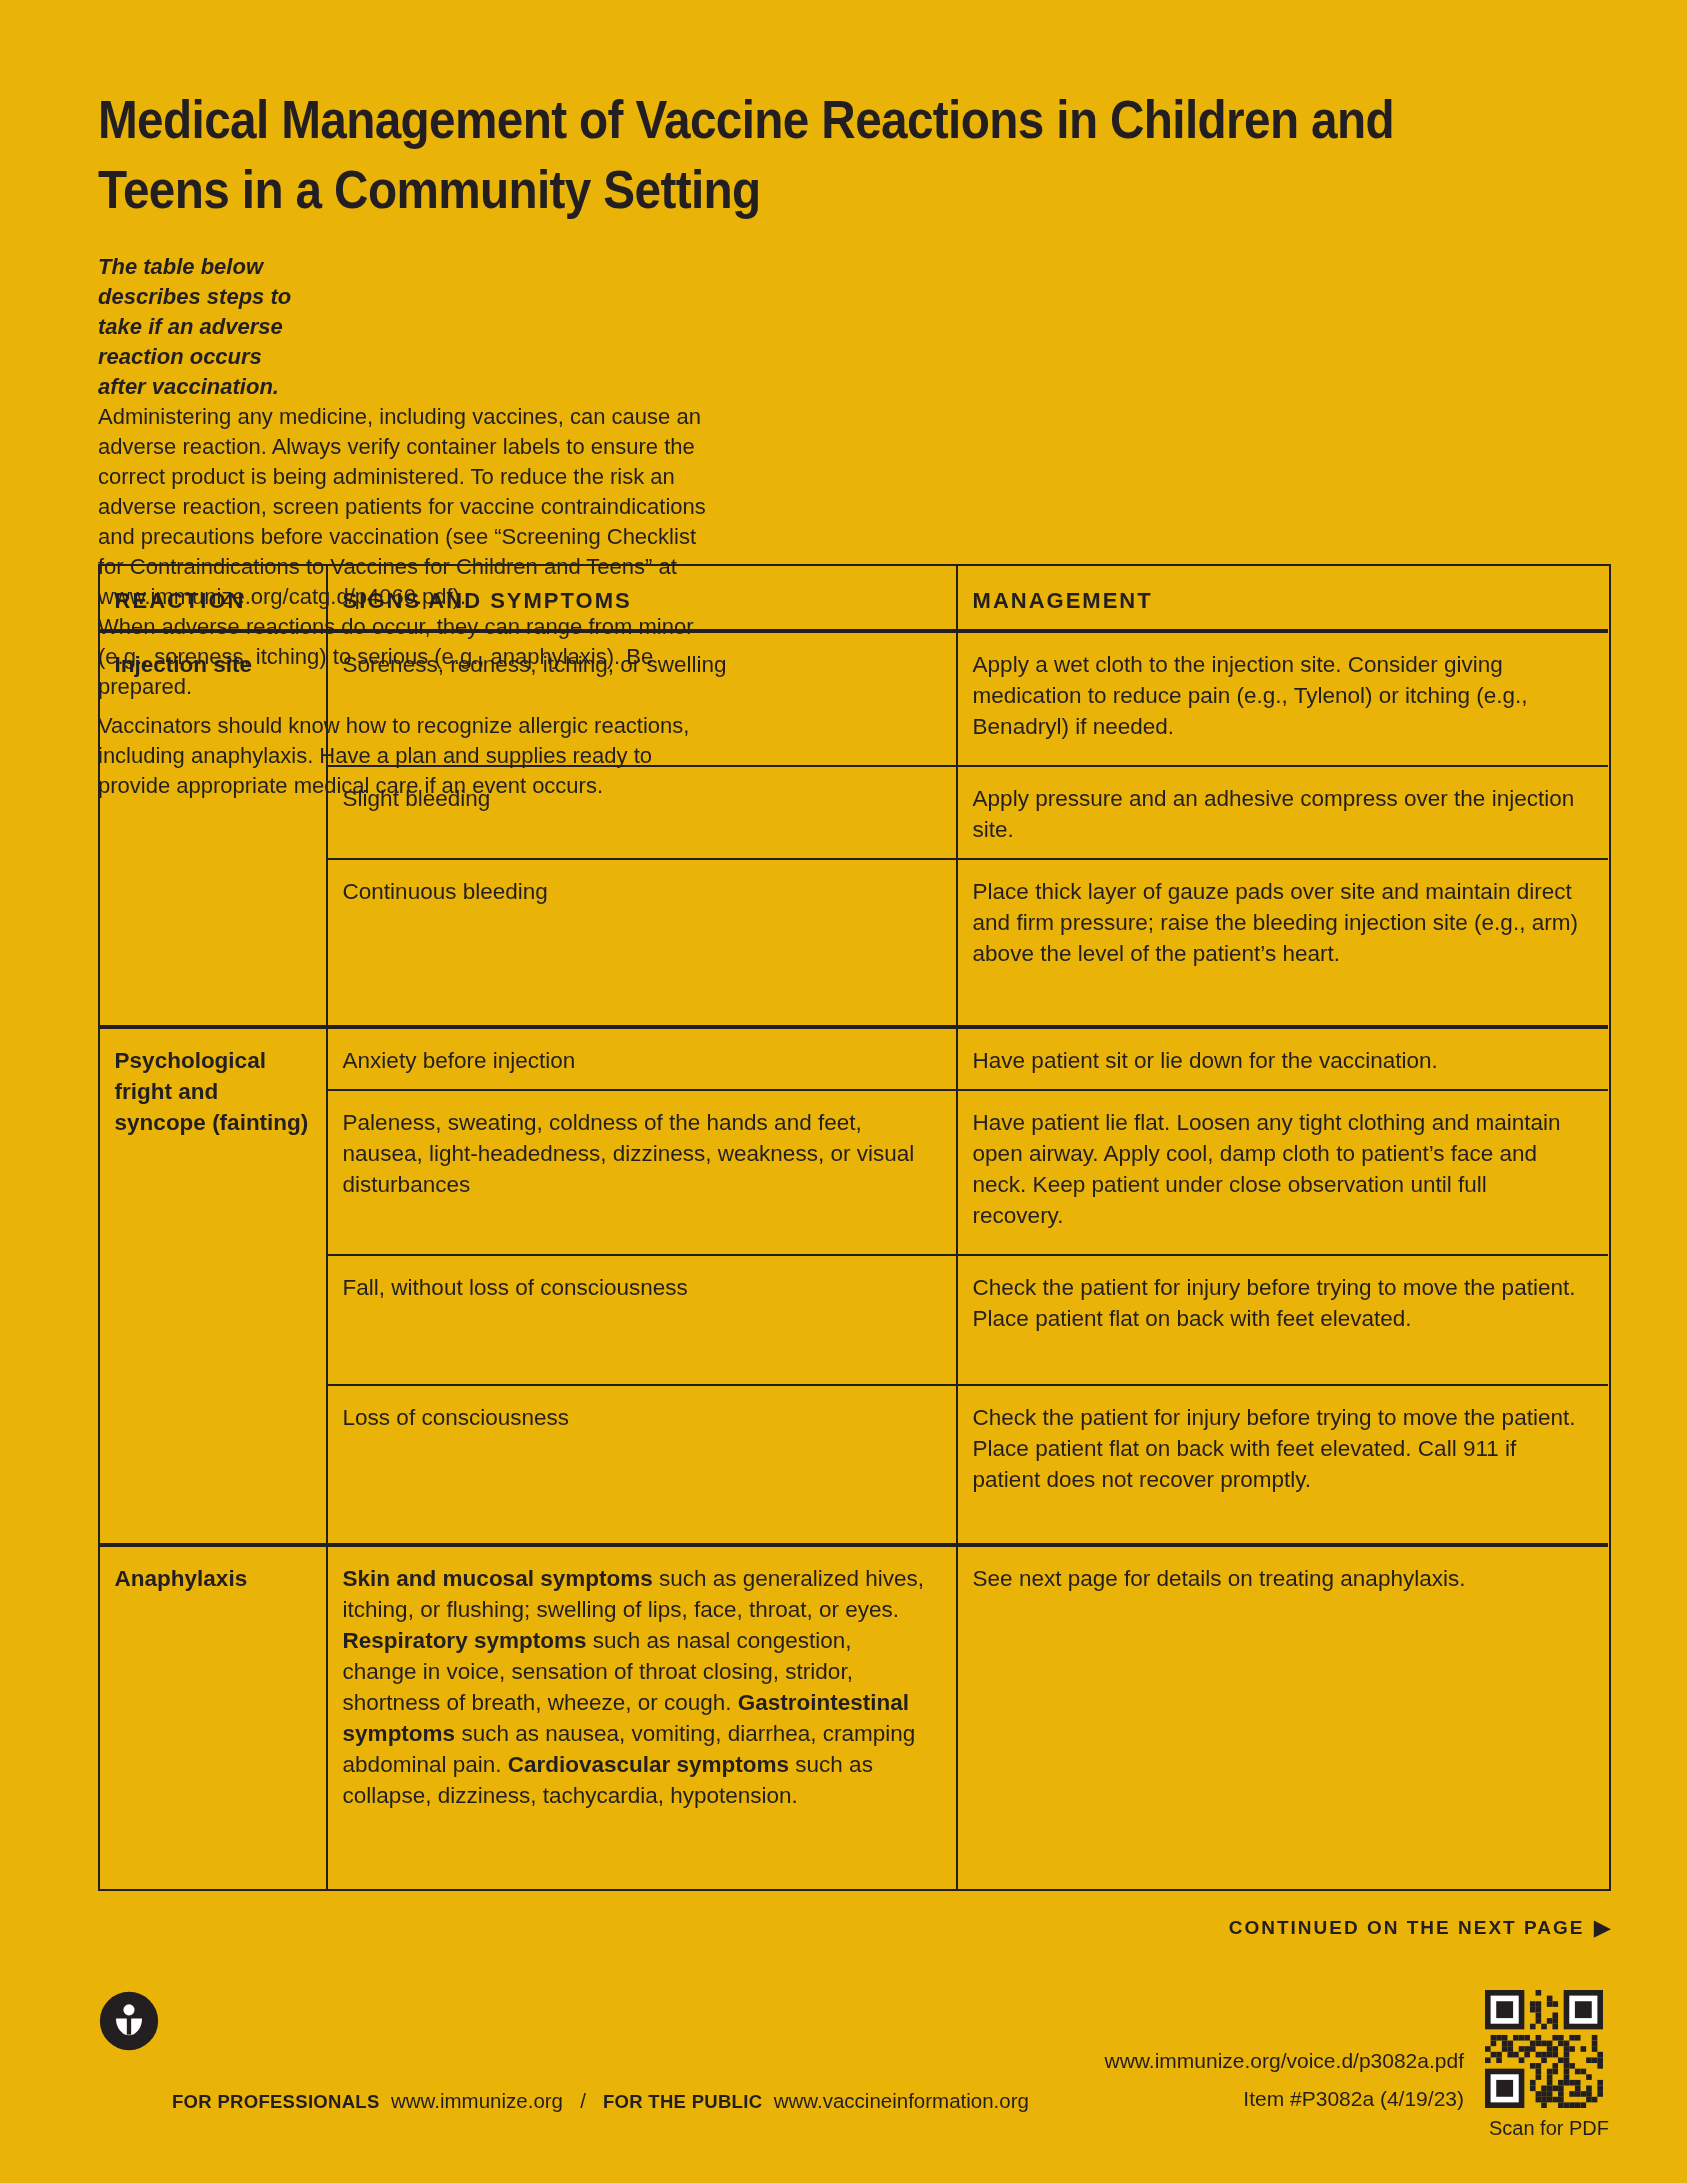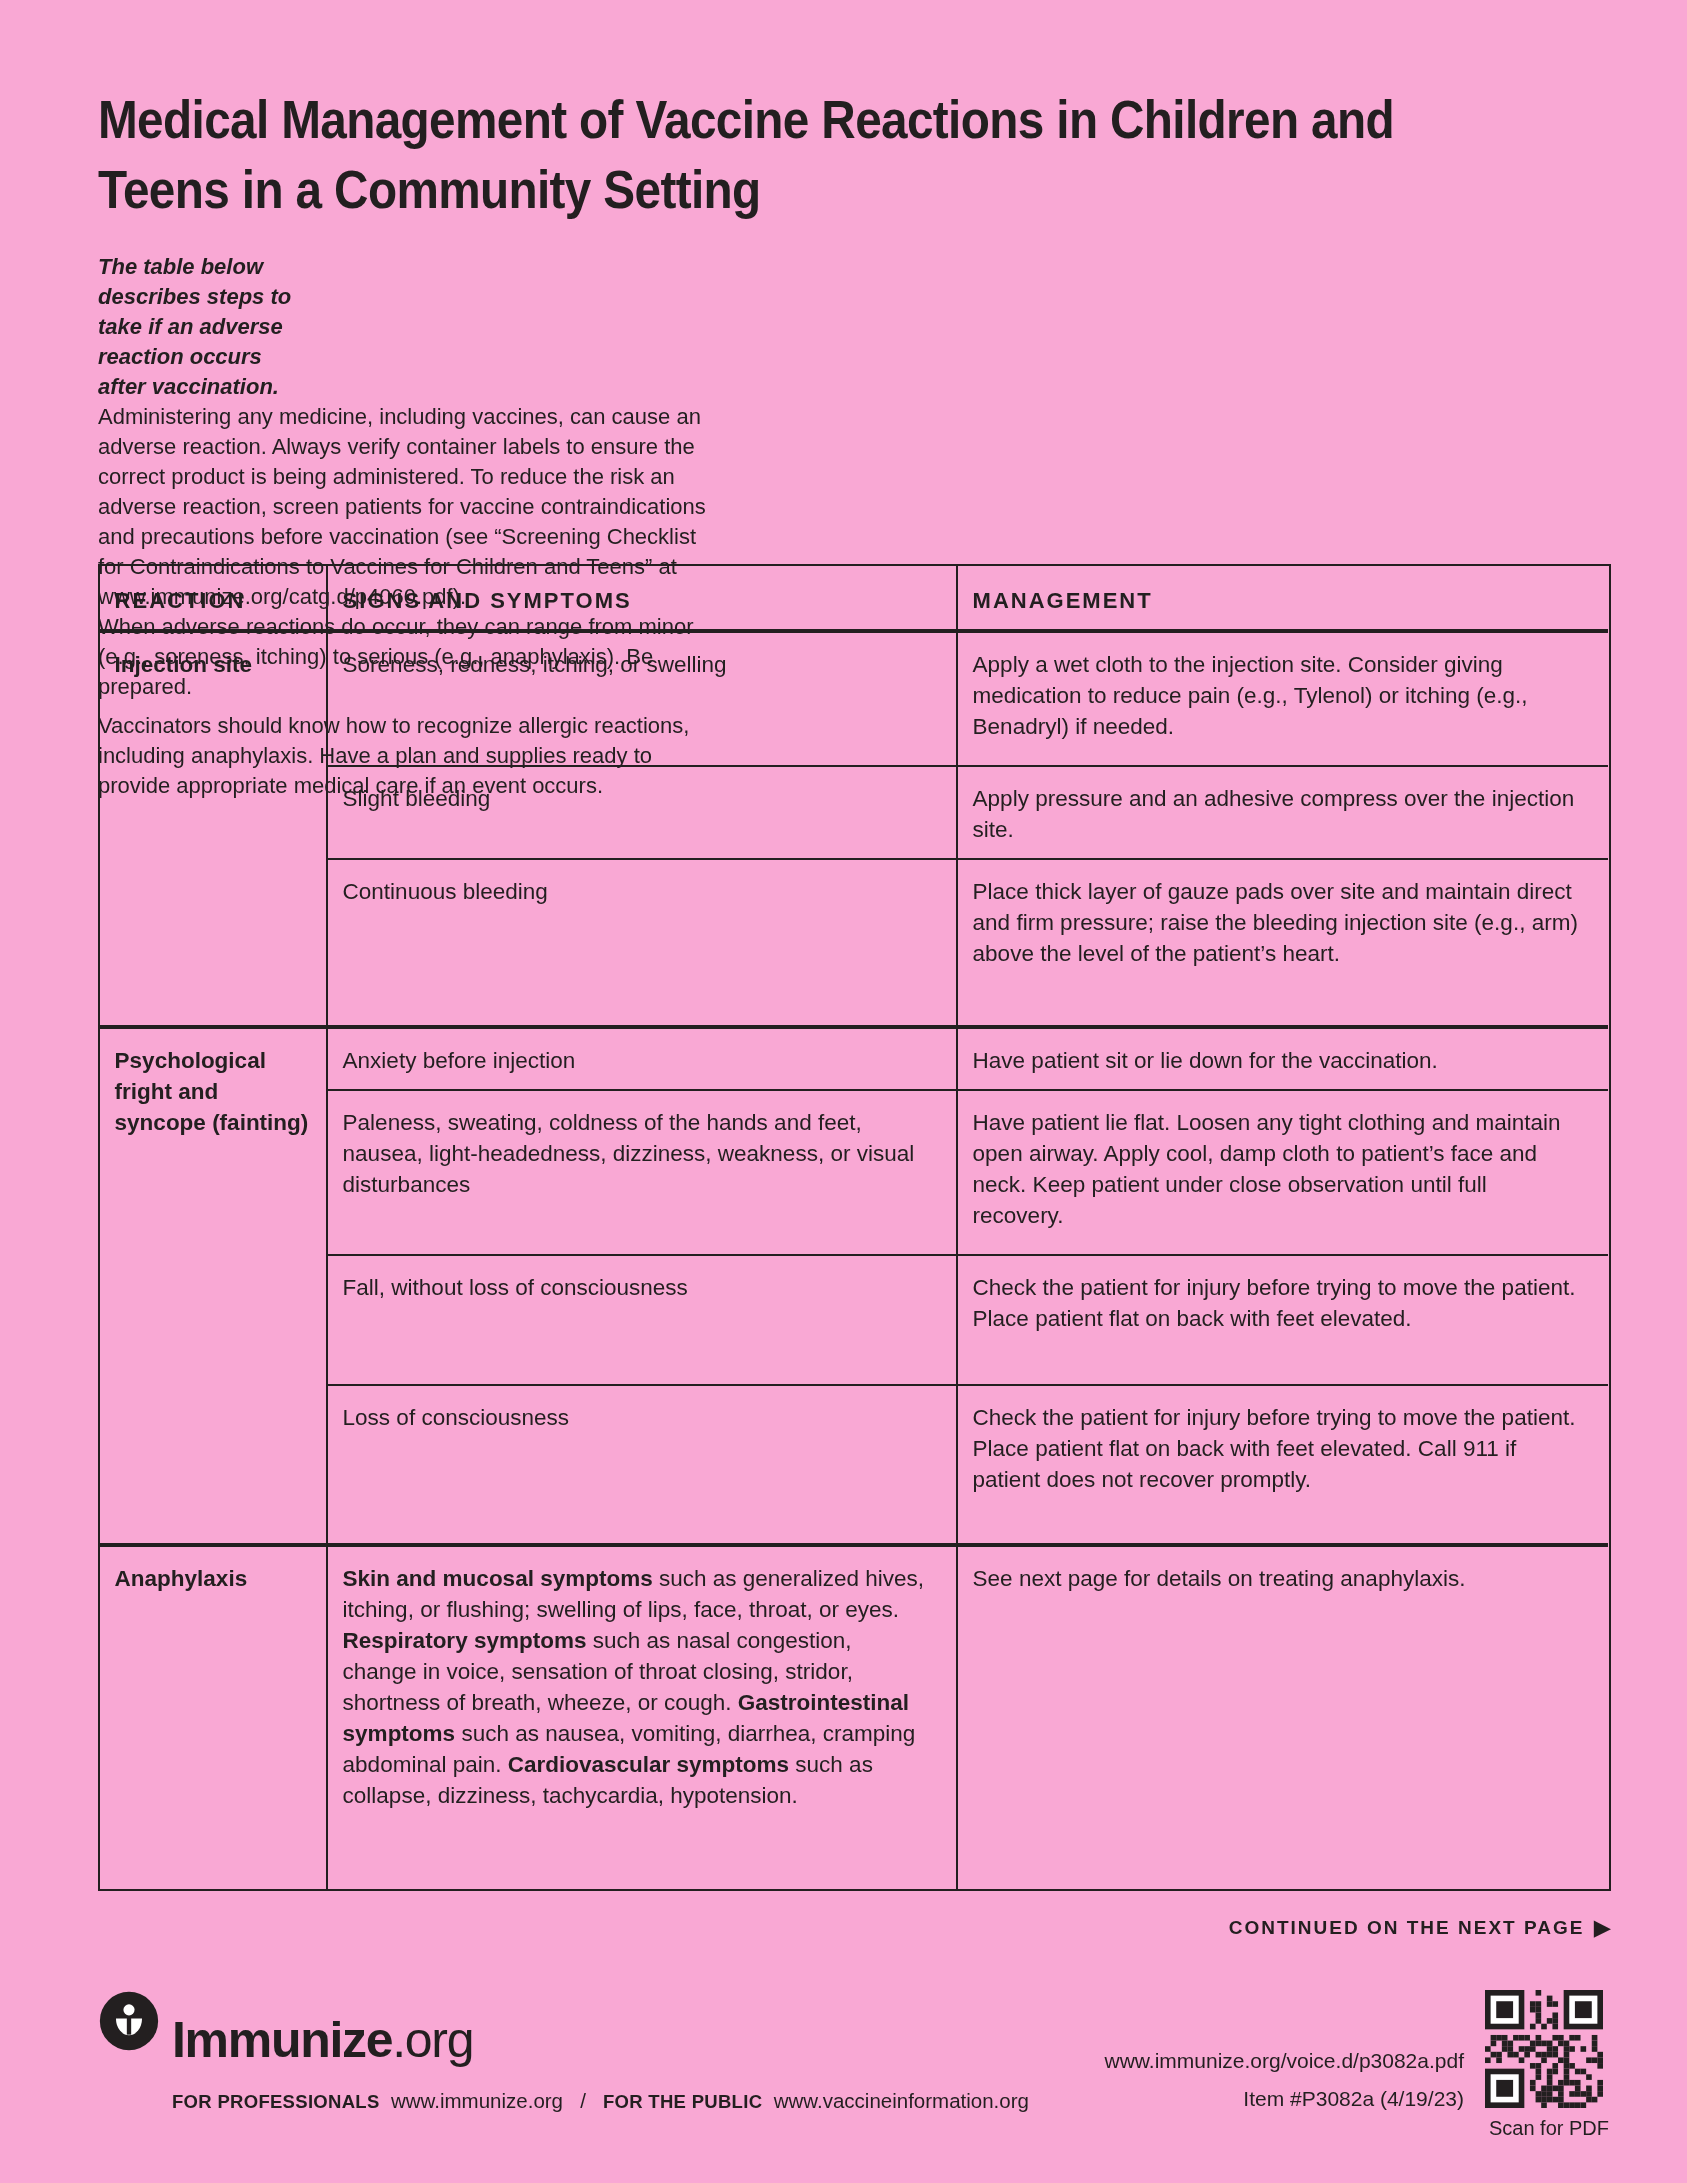--- a/index.html
+++ b/index.html
@@ -1,18 +1,18 @@
 <!DOCTYPE html>
 <html style="font-size:10.6px"><head>
 <meta charset="utf-8">
 <style>
   * { margin:0; padding:0; box-sizing:border-box; }
   html,body { background:#ffffff; }
   body { font-family:"Liberation Sans","DejaVu Sans",sans-serif; color:#231f20; }
-  .page { position:relative; width:1687px; height:2183px; background:#f9a8d4; overflow:hidden; }
+  .page { position:relative; width:1687px; height:2183px; background:#eab308; overflow:hidden; }
 
   
   .title { position:absolute; left:98px; top:85px; font-size:53px; line-height:70px;
            font-weight:bold; letter-spacing:-0.7px; transform:scaleX(0.9); transform-origin:left top; }
 
   
   .intro { position:absolute; left:98px; top:252px; display:flex; align-items:flex-start;flex-direction:column; }
   .intro-aside { width:205px; margin-right:40px; font-size:22px; line-height:30px;
                  font-weight:bold; font-style:italic; }
   .intro-col { width:612px; margin-right:16.5px; font-size:22px; line-height:30px; }
@@ -101,23 +101,20 @@
 
   <div class="logo">
     <svg viewBox="-50 -50 100 100" xmlns="http://www.w3.org/2000/svg">
       <circle cx="0" cy="0" r="47" fill="#231f20"></circle>
       <circle cx="0" cy="-18" r="9" fill="#ffffff"></circle>
       <path d="M -21,-4 A 21,27 0 0 0 21,-4 Z" fill="#ffffff"></path>
       <rect x="-3.5" y="-6" width="7" height="28" fill="#231f20"></rect>
     </svg>
   </div>
 
-  <div class="wordmark">
-    <span class="heavy">Immunize</span><span class="light">.org</span>
-  </div>
 
   <div class="footer-links">
     <b>FOR PROFESSIONALS</b>&nbsp;
     <span>www.immunize.org</span>&nbsp;&nbsp;
     <span>/</span>&nbsp;&nbsp;
     <b>FOR THE PUBLIC</b>&nbsp;
     <span>www.vaccineinformation.org</span>
   </div>
 
   <div class="footer-right">

